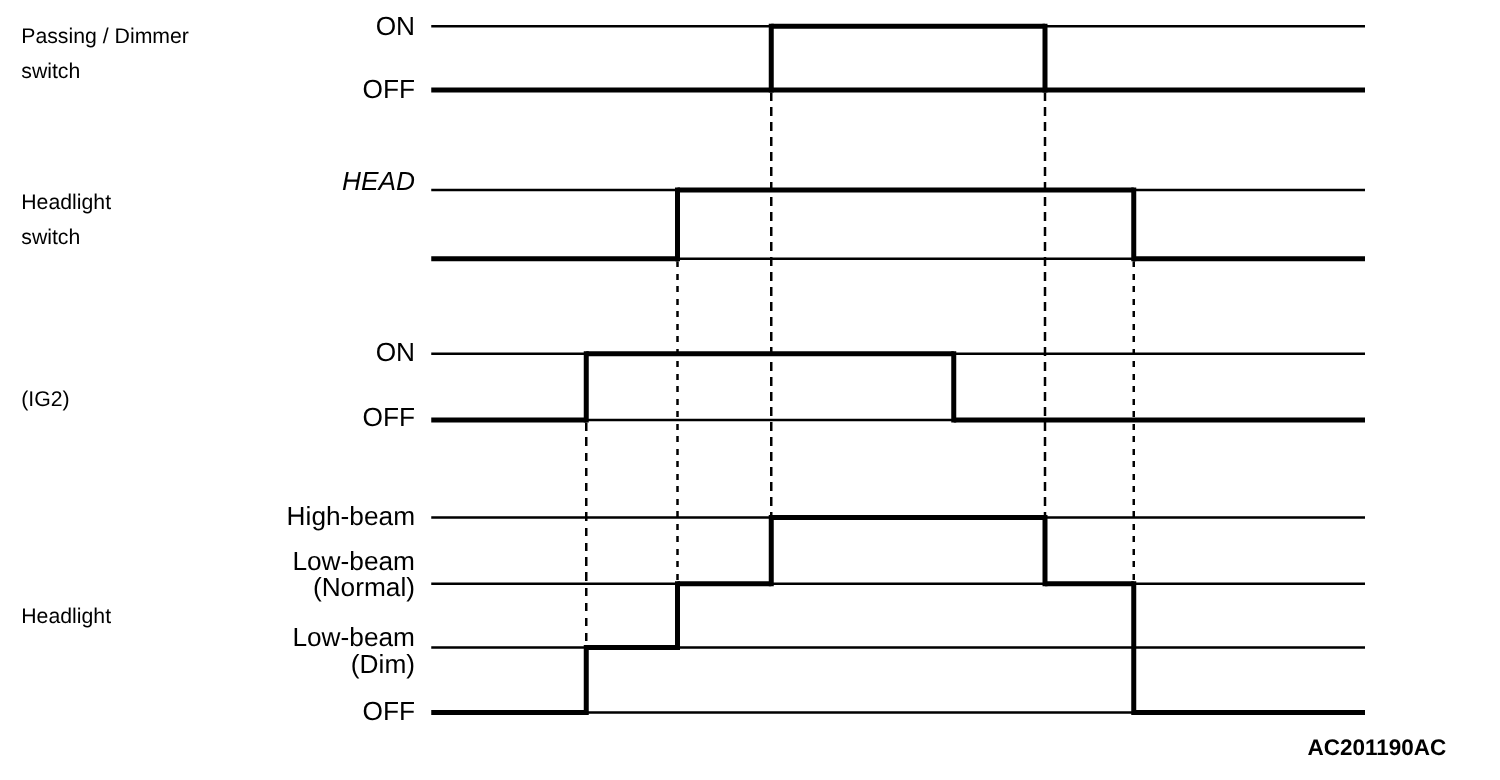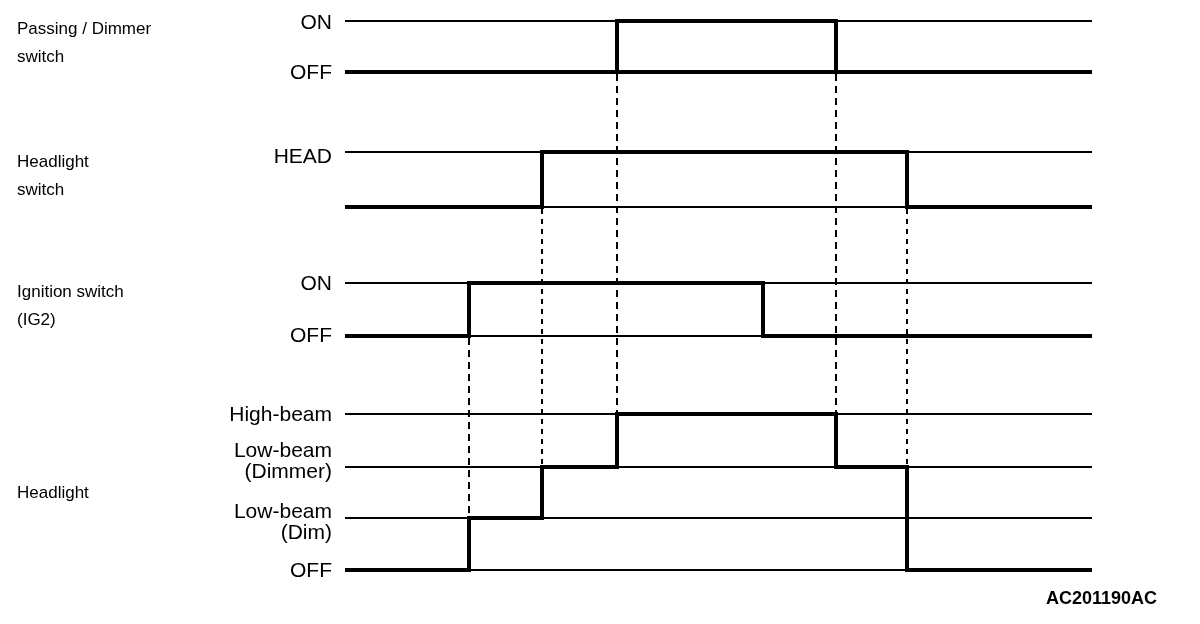--- a/index.html
+++ b/index.html
@@ -47,31 +47,30 @@
 </style>
 </head>
 <body>
 
 <div id="stage">
   <div id="figure-code">AC201190AC</div>
 <div class="sig-label" style="left: 17px; top: 17px;">Passing / Dimmer</div>
     <div class="sig-label" style="left: 17px; top: 45px;">switch</div>
     <div class="sig-label" style="left: 17px; top: 150px;">Headlight</div>
     <div class="sig-label" style="left: 17px; top: 178px;">switch</div>
-    <div class="sig-label" style="left: 17px; top: 280px;">Ignition switch</div>
     <div class="sig-label" style="left: 17px; top: 308px;">(IG2)</div>
     <div class="sig-label" style="left: 17px; top: 481px;">Headlight</div>
     <div class="lvl-label" style="top: 8px;">ON</div>
     <div class="lvl-label" style="top: 58px;">OFF</div>
-    <div class="lvl-label" style="top: 142px;">HEAD</div>
+    <div class="lvl-label" style="top: 132px; font-style: italic;">HEAD</div>
     <div class="lvl-label" style="top: 269px;">ON</div>
     <div class="lvl-label" style="top: 321px;">OFF</div>
     <div class="lvl-label" style="top: 400px; margin-left: 37px;">High-beam</div>
     <div class="lvl-label" style="top: 436px;">Low-beam</div>
-    <div class="lvl-label" style="top: 457px;">(Dimmer)</div>
+    <div class="lvl-label" style="top: 457px;">(Normal)</div>
     <div class="lvl-label" style="top: 497px;">Low-beam</div>
     <div class="lvl-label" style="top: 518px;">(Dim)</div>
     <div class="lvl-label" style="top: 556px;">OFF</div>
     <div class="hline" style="left: 345px; width: 272px; top: 20.1px; height: 1.8px;"></div>
     <div class="hline" style="left: 617px; width: 219px; top: 19.35px; height: 3.3px;"></div>
     <div class="hline" style="left: 836px; width: 256px; top: 20.1px; height: 1.8px;"></div>
     <div class="hline" style="left: 345px; width: 747px; top: 70.35px; height: 3.3px;"></div>
     <div class="hline" style="left: 345px; width: 197px; top: 151.1px; height: 1.8px;"></div>
     <div class="hline" style="left: 542px; width: 365px; top: 150.35px; height: 3.3px;"></div>
     <div class="hline" style="left: 907px; width: 185px; top: 151.1px; height: 1.8px;"></div>

